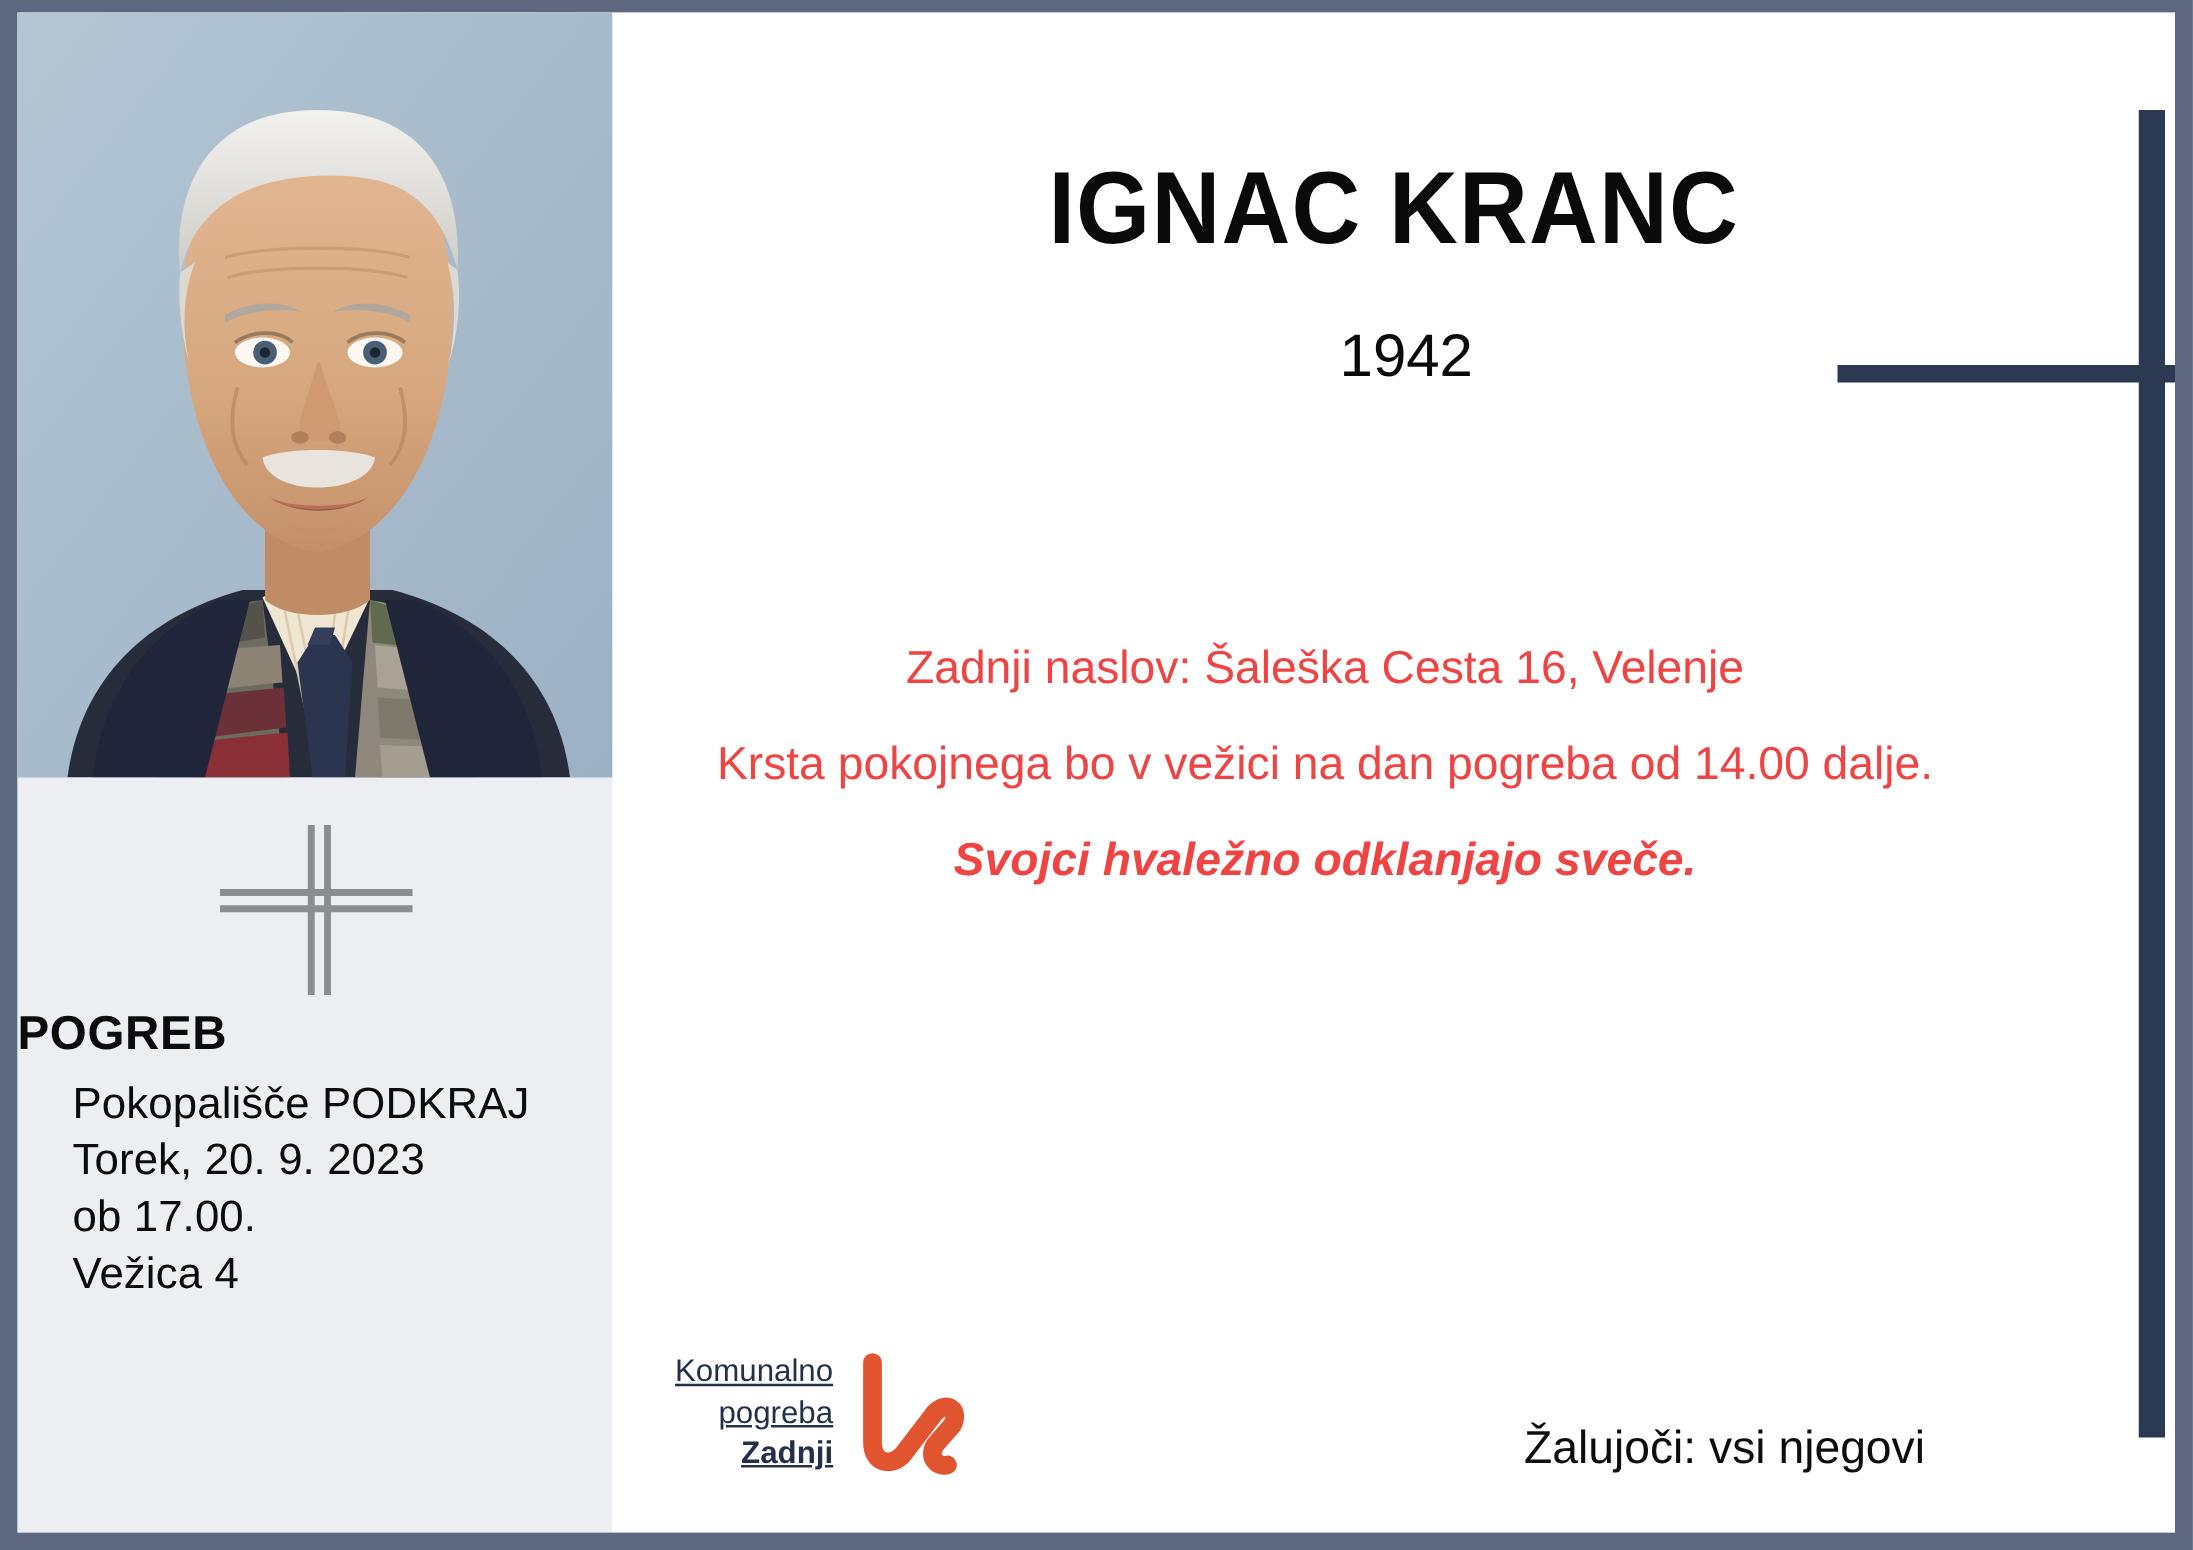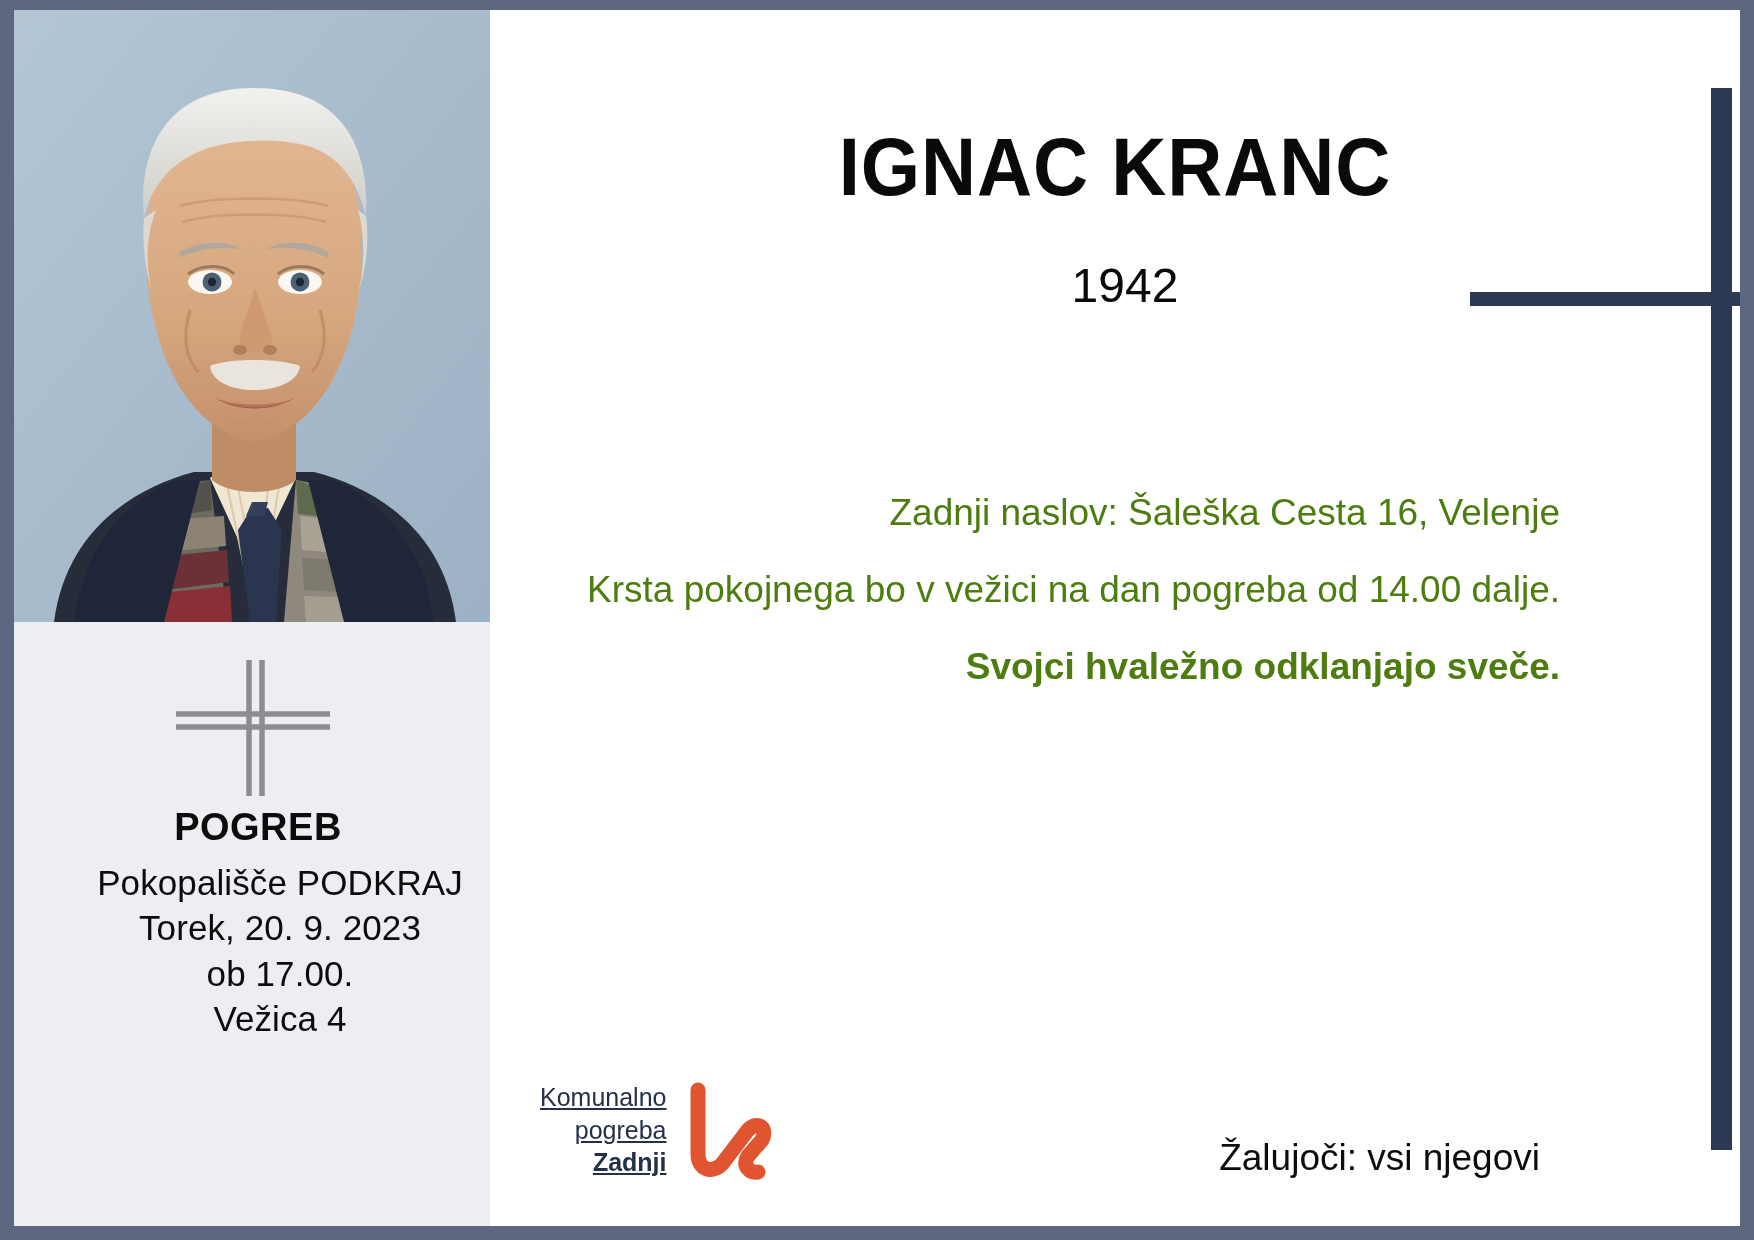--- a/index.html
+++ b/index.html
@@ -60,21 +60,20 @@
     height: 140px;
     display: flex;
     justify-content: center;
   }
 
   .funeral-block {
     position: absolute;
     left: 0;
     top: 796px;
     width: 488px;
-    text-align: center;
     color: #0c0c0c;
   }
   .funeral-title {
     font-size: 38px;
     font-weight: 700;
     letter-spacing: 0.5px;
     line-height: 1.15;
     margin-bottom: 10px;
   }
   .funeral-line {
@@ -112,32 +111,33 @@
     font-size: 48px;
     font-weight: 400;
     color: #0a0a0a;
     padding-left: 20px;
   }
 
   .body-text {
     position: absolute;
     left: 70px;
     right: 180px;
-    top: 480px;
-    text-align: right;
-    color: #4d7c0f;
+    top: 501px;
+    text-align: center;
+    color: #ef4444;
   }
   .body-line {
     font-size: 37px;
     line-height: 1.22;
     margin-bottom: 32px;
   }
   .body-line.emphasis {
     font-weight: 700;
     margin-bottom: 12px;
+    font-style: italic;
   }
 
   
   .cross-large-v {
     position: absolute;
     left: 1221px;
     top: 78px;
     width: 21px;
     height: 1062px;
     background: #2b3a52;

